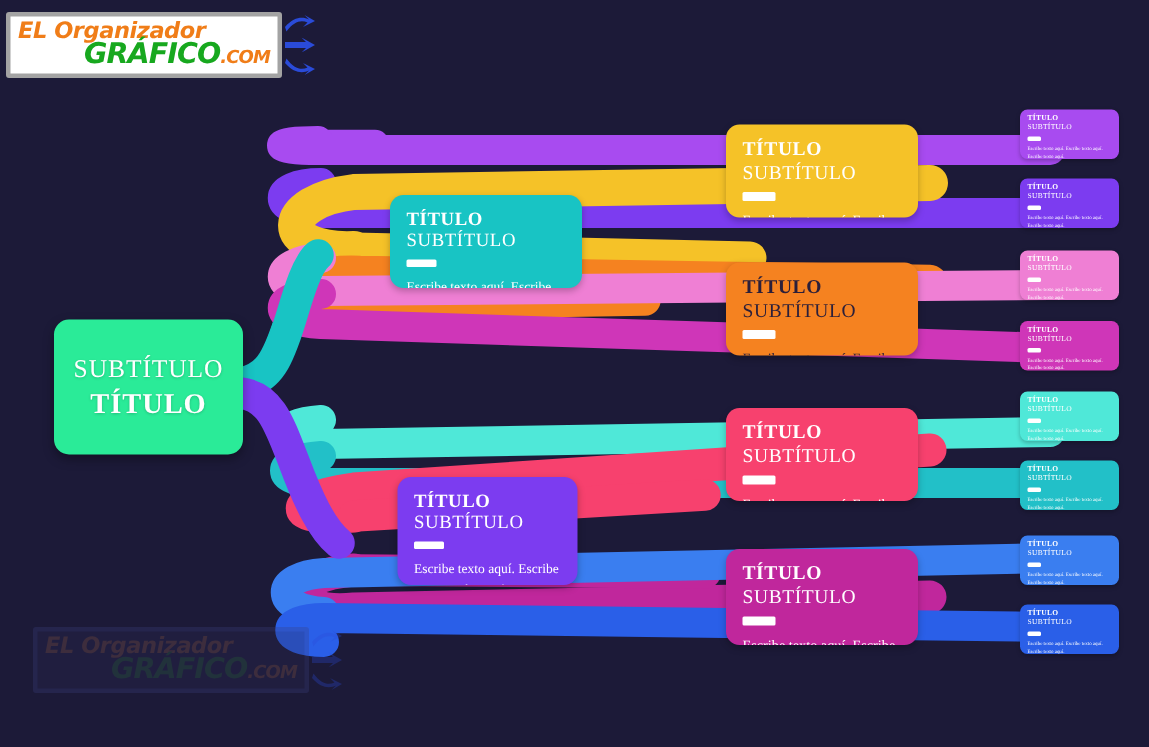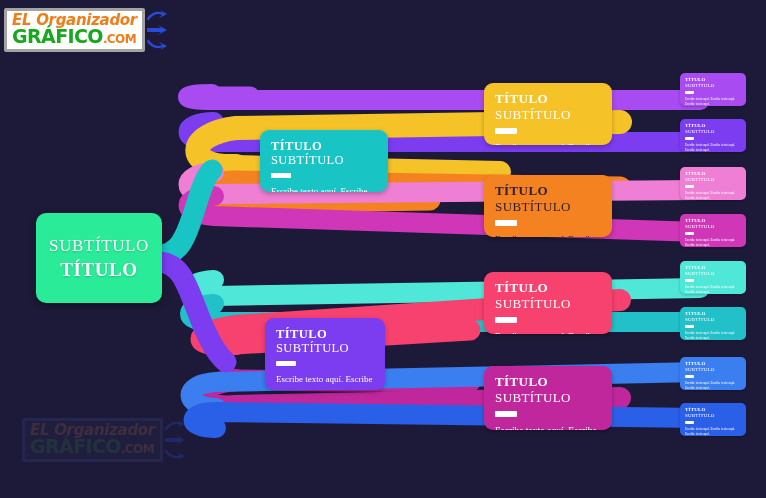--- a/index.html
+++ b/index.html
@@ -30,21 +30,21 @@
   .logo-top { left: 4px; top: 8px; }
   .logo-box {
     background: #ffffff;
     border: 3px solid #a3a3a3;
     border-radius: 2px;
     padding: 2px 5px 3px 5px;
     line-height: 1;
     font-family: "DejaVu Sans", sans-serif;
   }
   .logo-l1 { font-size: 15px; font-weight: 700; font-style: italic; color: #f07d18; letter-spacing: -0.3px; white-space: nowrap;}
-  .logo-l2 { font-size: 19px; font-weight: 700; color: #17a81e; letter-spacing: -0.6px; white-space: nowrap; margin-top: -1px;}
+  .logo-l2 { font-size: 19px; font-weight: 700; font-style: italic; color: #17a81e; letter-spacing: -0.6px; white-space: nowrap; margin-top: -1px; margin-left: 44px;}
   .logo-l2 .dotcom { color: #f07d18; font-size: 12px; }
   .logo-arrows {
     display: flex; flex-direction: column; justify-content: center;
     margin-left: 1px; gap: 3px;
   }
   .logo-arrows svg { display: block; }
 
   
   .logo-bottom { left: 22px; top: 418px; opacity: 0.30; }
   .logo-bottom .logo-box { background: #2b2a50; border-color: #3a3f80; }

